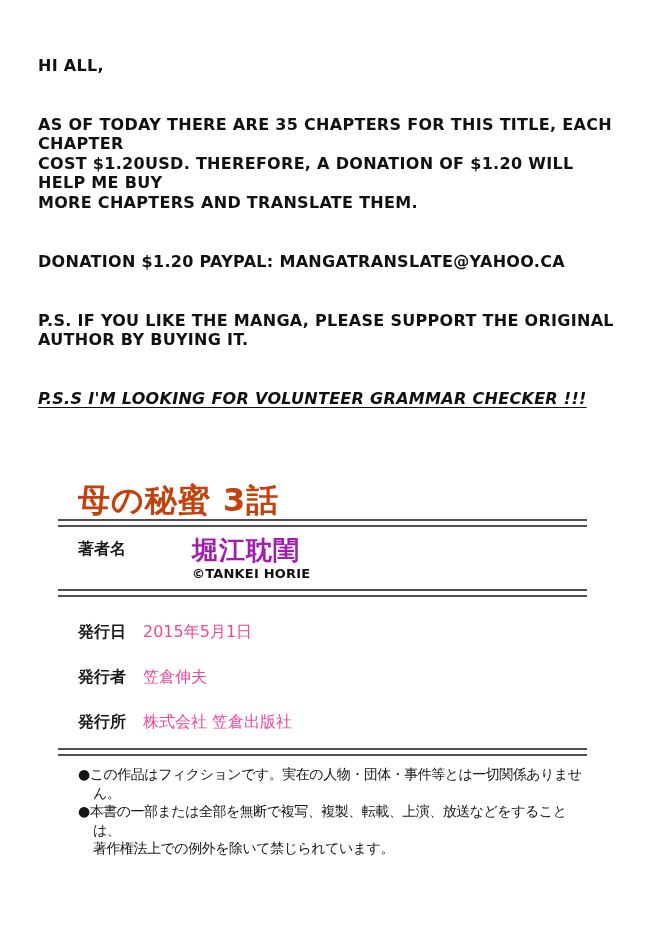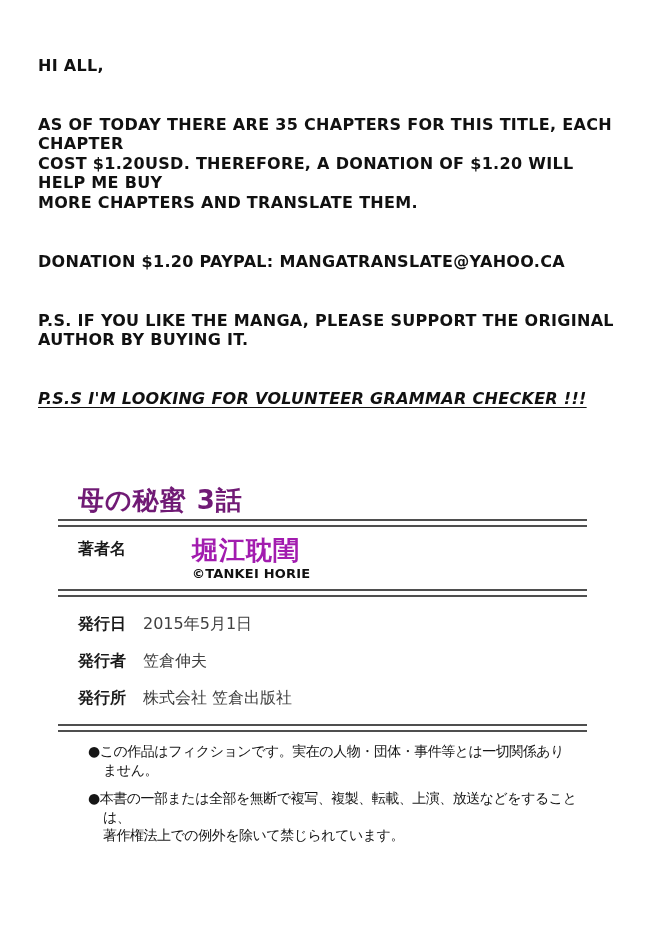--- a/index.html
+++ b/index.html
@@ -43,25 +43,25 @@
   .colophon {
     position: absolute;
     left: 58px;
     top: 484px;
     width: 529px;
     color: #1a1a1a;
   }
   .book-title {
     margin: 0 0 3px 0;
     padding-left: 20px;
-    font-size: 26px;
+    font-size: 32px;
     line-height: 32px;
     font-weight: 700;
     letter-spacing: 1px;
-    color: #701a75;
+    color: #c2410c;
   }
   .rule-double {
     height: 4px;
     border-top: 2px solid #4f4f4f;
     border-bottom: 2px solid #4f4f4f;
   }
   .author-row {
     display: flex;
     align-items: flex-start;
     padding: 8px 0 0 20px;
@@ -101,32 +101,33 @@
   }
   .info-row:first-of-type { margin-top: 8px; }
   .info-row:last-of-type { margin-bottom: 8px; }
   .info-row .label {
     margin-top: 0;
     margin-right: 17px;
     font-weight: 600;
   }
   .info-row .value {
     font-weight: 400;
-    color: #404040;
+    color: #ec4899;
+    margin-top: 8px;
   }
   .disclaimer {
     margin-top: 9px;
     padding-left: 20px;
     font-size: 14px;
     line-height: 18.5px;
     letter-spacing: -0.5px;
     color: #161616;
   }
   .disclaimer p {
-    margin: 10px;
+    margin: 0;
     padding-left: 15px;
     text-indent: -15px;
     white-space: pre-line;
   }
 </style>
 </head>
 <body>
 
 <section class="tl-note">
   <p>HI ALL,</p>

